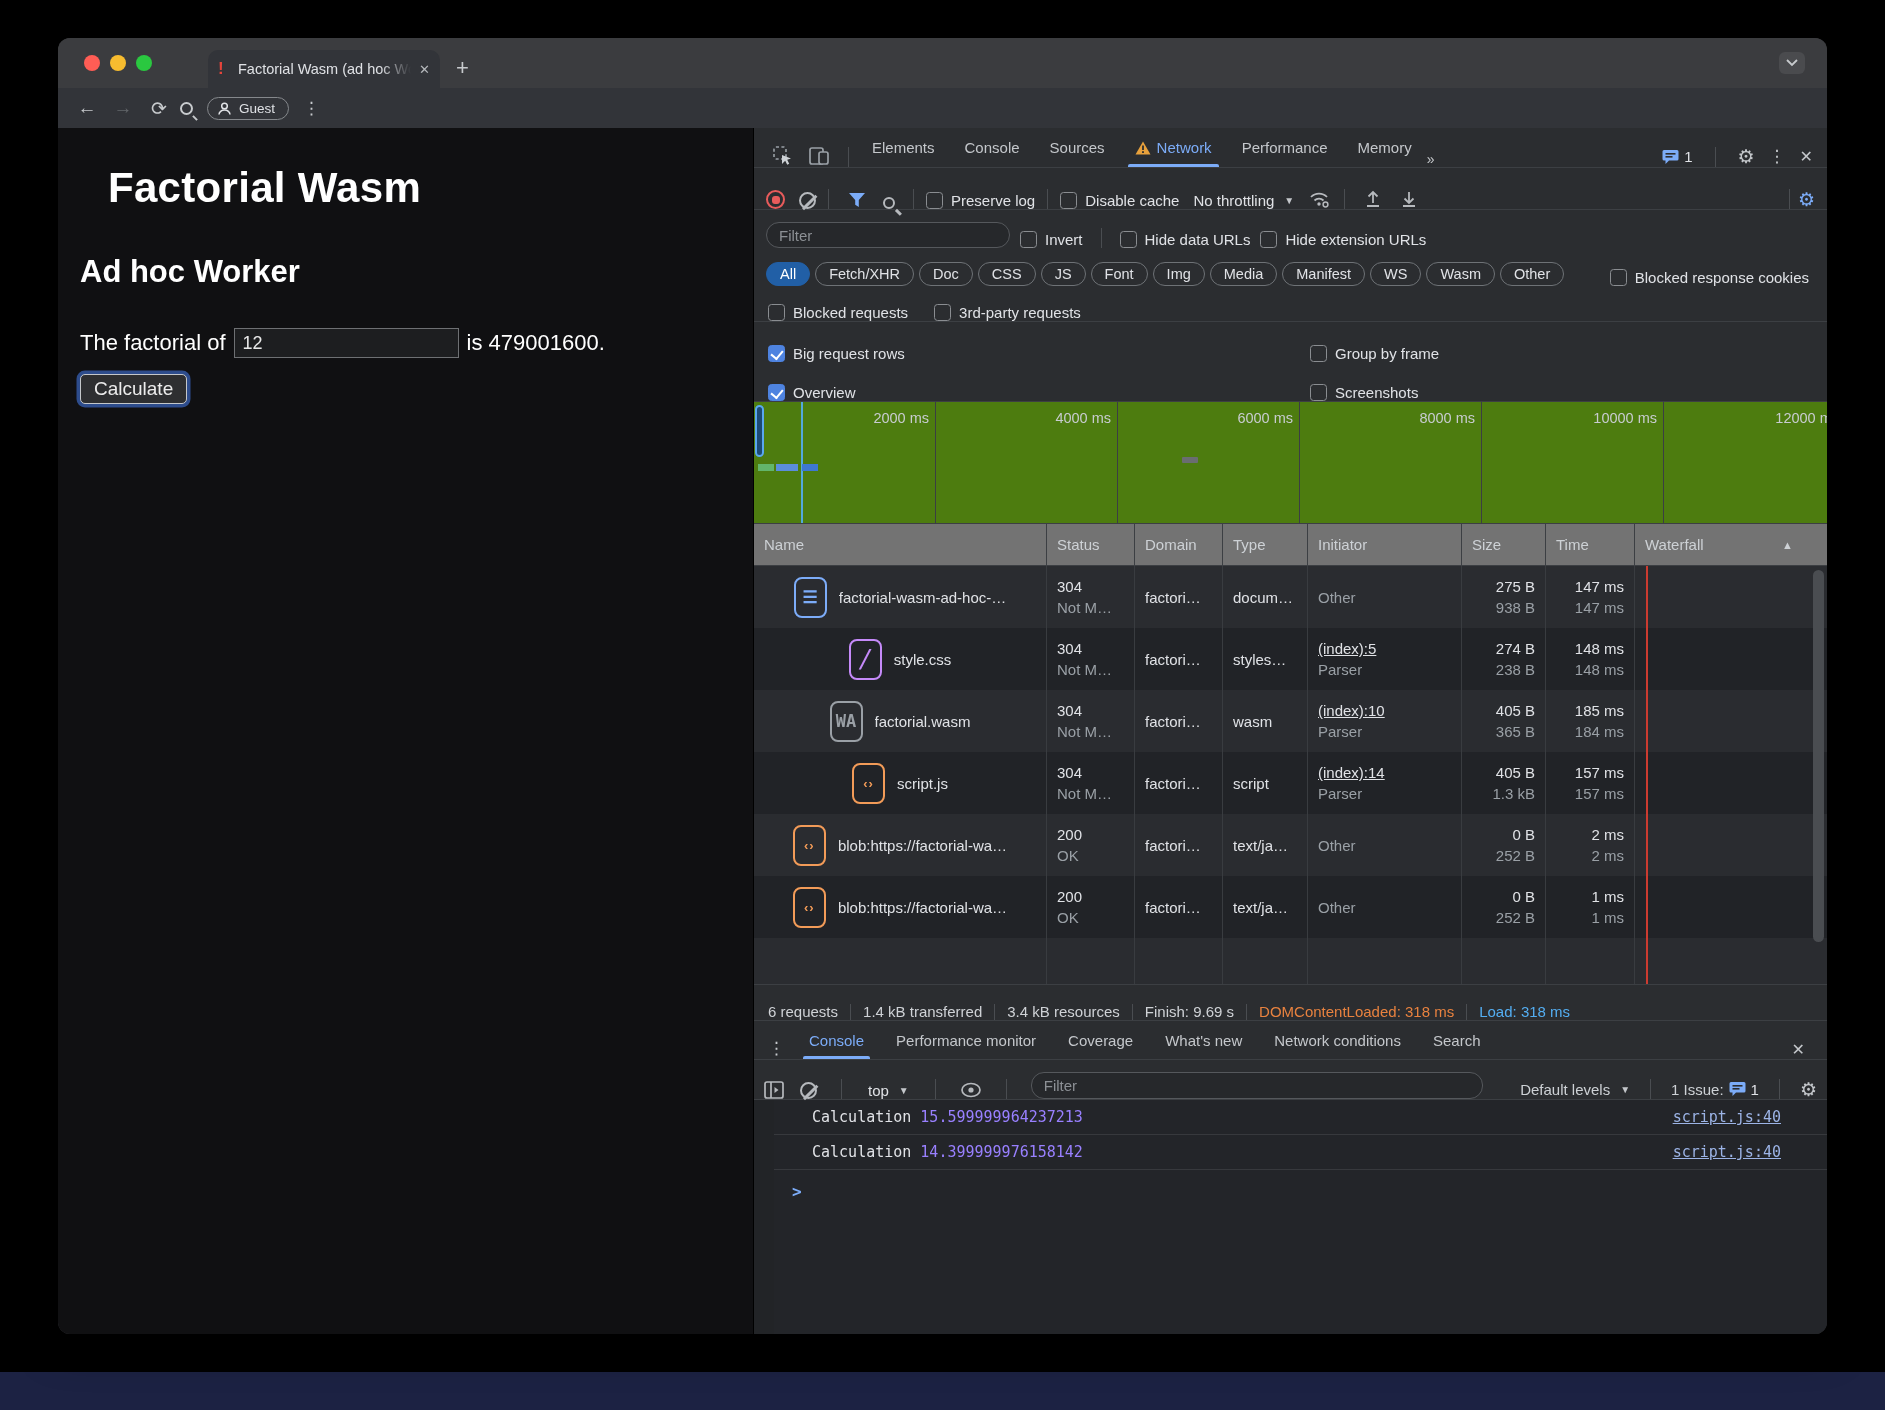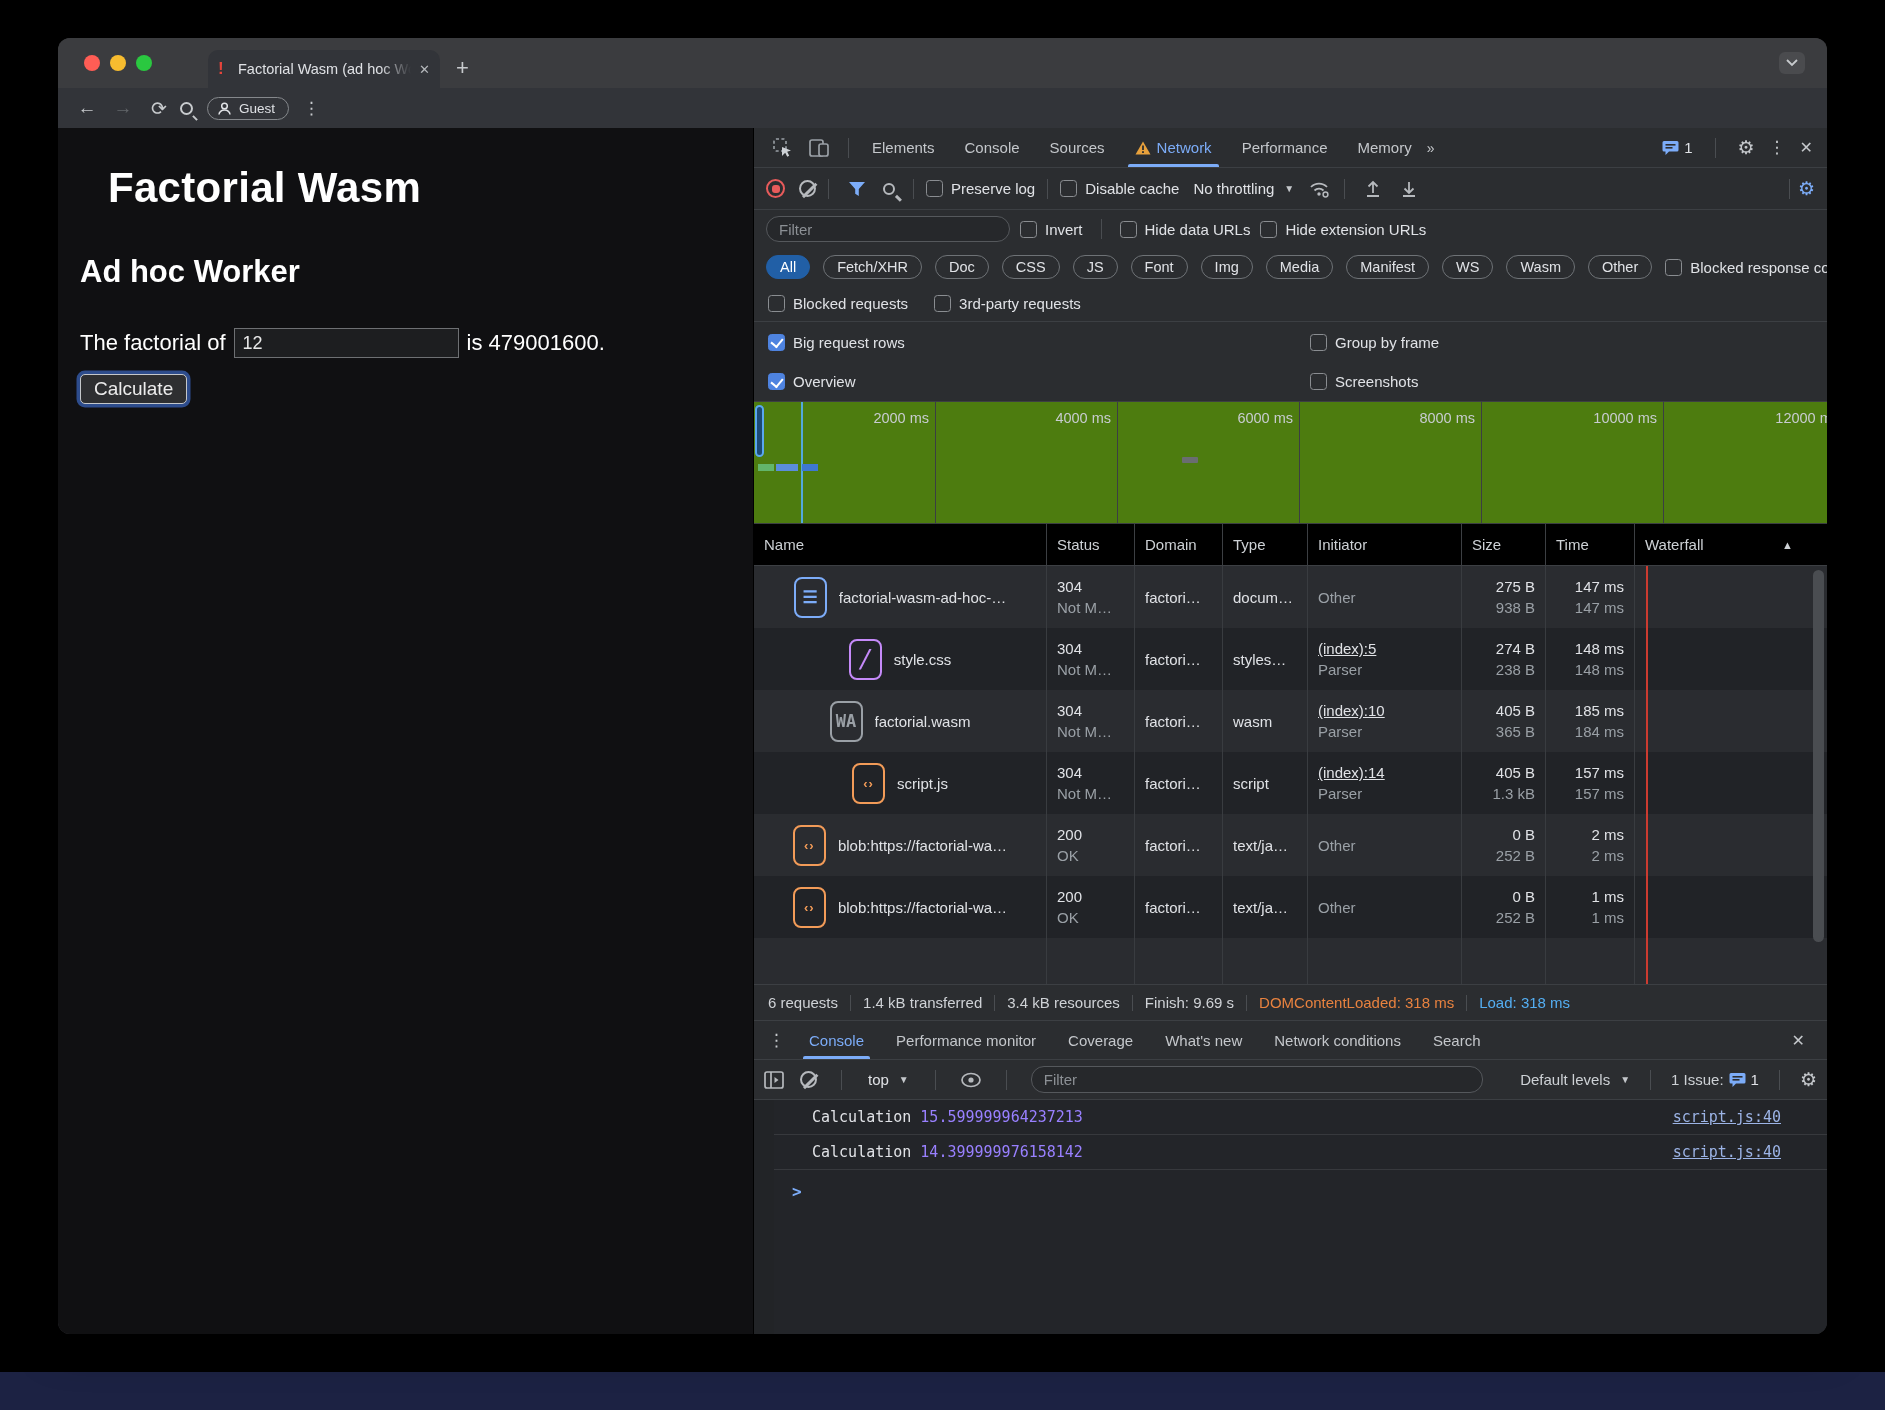--- a/index.html
+++ b/index.html
@@ -44,21 +44,21 @@
   
   .page{width:695px;background:#101012;color:#fff;padding:36px 0 0 22px;flex:none;}
   .page h1{font-size:42px;font-weight:700;letter-spacing:.3px;margin-left:28px;}
   .page h2{font-size:31px;font-weight:700;margin-top:42px;}
   .factorial-line{margin-top:38px;font-size:22px;display:flex;align-items:center;gap:8px;}
   .factorial-line input{width:225px;height:30px;background:#1d1e20;border:1px solid #6e7073;color:#e8e8e8;font-size:18px;padding:0 8px;font-family:"Liberation Sans",sans-serif;}
   .calc-btn{margin-top:16px;background:#2e2f31;color:#ececec;font-size:19px;padding:3px 13px;border:1px solid #c4c7ca;border-radius:5px;box-shadow:0 0 0 3.5px rgba(70,125,240,.55);font-family:"Liberation Sans",sans-serif;}
 
   
   .devtools{flex:1;background:var(--bg);display:flex;flex-direction:column;border-left:1px solid #000;min-width:0;font-size:15px;color:var(--t1);}
-  .dt-row{flex:none;display:flex;align-items:center;background:var(--bar);}
+  .dt-row{flex:none;display:flex;align-items:flex-end;background:var(--bar);}
   .sep{width:1px;height:20px;background:#4a4d51;margin:0 8px;flex:none;}
 
   .dt-tabs{height:40px;border-bottom:1px solid var(--border);padding-left:12px;}
   .dt-tabs .tabitem{padding:0 15px;height:100%;display:flex;align-items:center;gap:6px;color:#c4c7cb;font-size:15px;position:relative;}
   .dt-tabs .tabitem.active{color:var(--accent-blue);}
   .dt-tabs .tabitem.active::after{content:"";position:absolute;left:8px;right:8px;bottom:0;height:3px;background:var(--accent-blue);border-radius:2px 2px 0 0;}
   .dt-right{margin-left:auto;display:flex;align-items:center;gap:14px;padding-right:14px;}
   .chev2{color:#c4c7cb;font-size:14px;letter-spacing:-2px;}
   .count-badge{display:flex;align-items:center;gap:5px;color:var(--t1);}
   .gear{font-size:19px;color:#c4c7cb;line-height:1;}
@@ -77,21 +77,21 @@
   .cb.checked{background:#4e83e0;border-color:#4e83e0;}
   .cb.checked::after{content:"";position:absolute;left:4px;top:1.5px;width:6px;height:9px;border:solid #fff;border-width:0 2.2px 2.2px 0;transform:rotate(40deg);}
   .lbl{color:var(--t1);font-size:15px;white-space:nowrap;}
   .throttle{display:flex;align-items:center;gap:10px;margin:0 10px;color:var(--t1);}
   .caret{font-size:10px;color:#c4c7cb;}
 
   .filter-row{height:38px;padding:0 12px;gap:10px;background:var(--bar);}
   .flt-input{width:244px;height:26px;background:#26282b;border:1px solid #55585c;border-radius:13px;color:var(--t1);padding:0 12px;font-size:15px;font-family:"Liberation Sans",sans-serif;}
   .flt-input::placeholder{color:#8c9095;}
 
-  .chips-row{height:38px;padding:0 12px;gap:13px;}
+  .chips-row{height:38px;padding:0 12px;gap:5px;}
   .chip{border:1px solid #6e7276;border-radius:14px;padding:3px 13px;font-size:14.5px;color:var(--t1);white-space:nowrap;}
   .chip.active{background:var(--chip-active-bg);border-color:var(--chip-active-bg);color:#fff;}
   .chips-right{margin-left:auto;padding-right:6px;}
 
   .blocked-row{height:36px;padding:0 14px;gap:26px;border-bottom:1px solid var(--border);}
   .half-row{height:40px;padding:0 14px;}
   .half-row .col2{position:absolute;left:556px;}
   .half-row{position:relative;}
   .overview-row{border-bottom:1px solid var(--border);}
 
@@ -100,21 +100,21 @@
   .grid-line{position:absolute;top:0;bottom:0;width:1px;background:#3b3e42;}
   .grid-lbl{position:absolute;top:8px;width:170px;text-align:right;color:#c8ccd0;font-size:14.5px;}
   .tl-handle{position:absolute;left:1px;top:3px;width:9px;height:52px;border:2px solid #5aa7f0;border-radius:6px;background:#1c4a74;}
   .tl-vline{position:absolute;left:47px;top:0;bottom:0;width:2px;background:#53a8dc;}
   .tl-bar{position:absolute;height:7px;top:62px;}
   .tl-dash{position:absolute;left:428px;top:55px;width:16px;height:6px;background:#6a6d70;border-radius:1px;}
 
   
   .tbl{flex:none;position:relative;}
   .grid{display:grid;grid-template-columns:293px 88px 88px 85px 154px 84px 89px 1fr;}
-  .th{height:42px;background:#000000;border-bottom:1px solid var(--border);}
+  .th{height:42px;background:#737373;border-bottom:1px solid var(--border);}
   .th>div{display:flex;align-items:center;padding:0 10px;border-right:1px solid var(--border);font-size:15px;color:#cdd1d5;}
   .rows{position:relative;}
   .rrow{height:62px;}
   .rrow.odd{background:var(--row-odd);} .rrow.even{background:var(--row-even);}
   .rrow>div{border-right:1px solid #393c40;padding:0 10px;display:flex;flex-direction:column;justify-content:center;overflow:hidden;}
   .c-name{flex-direction:row !important;align-items:center;gap:12px;}
   .nm{color:var(--t1);white-space:nowrap;overflow:hidden;}
   .main{color:var(--t1);line-height:21px;white-space:nowrap;}
   .sub{color:var(--t2);line-height:21px;white-space:nowrap;}
   .num{text-align:right;}

